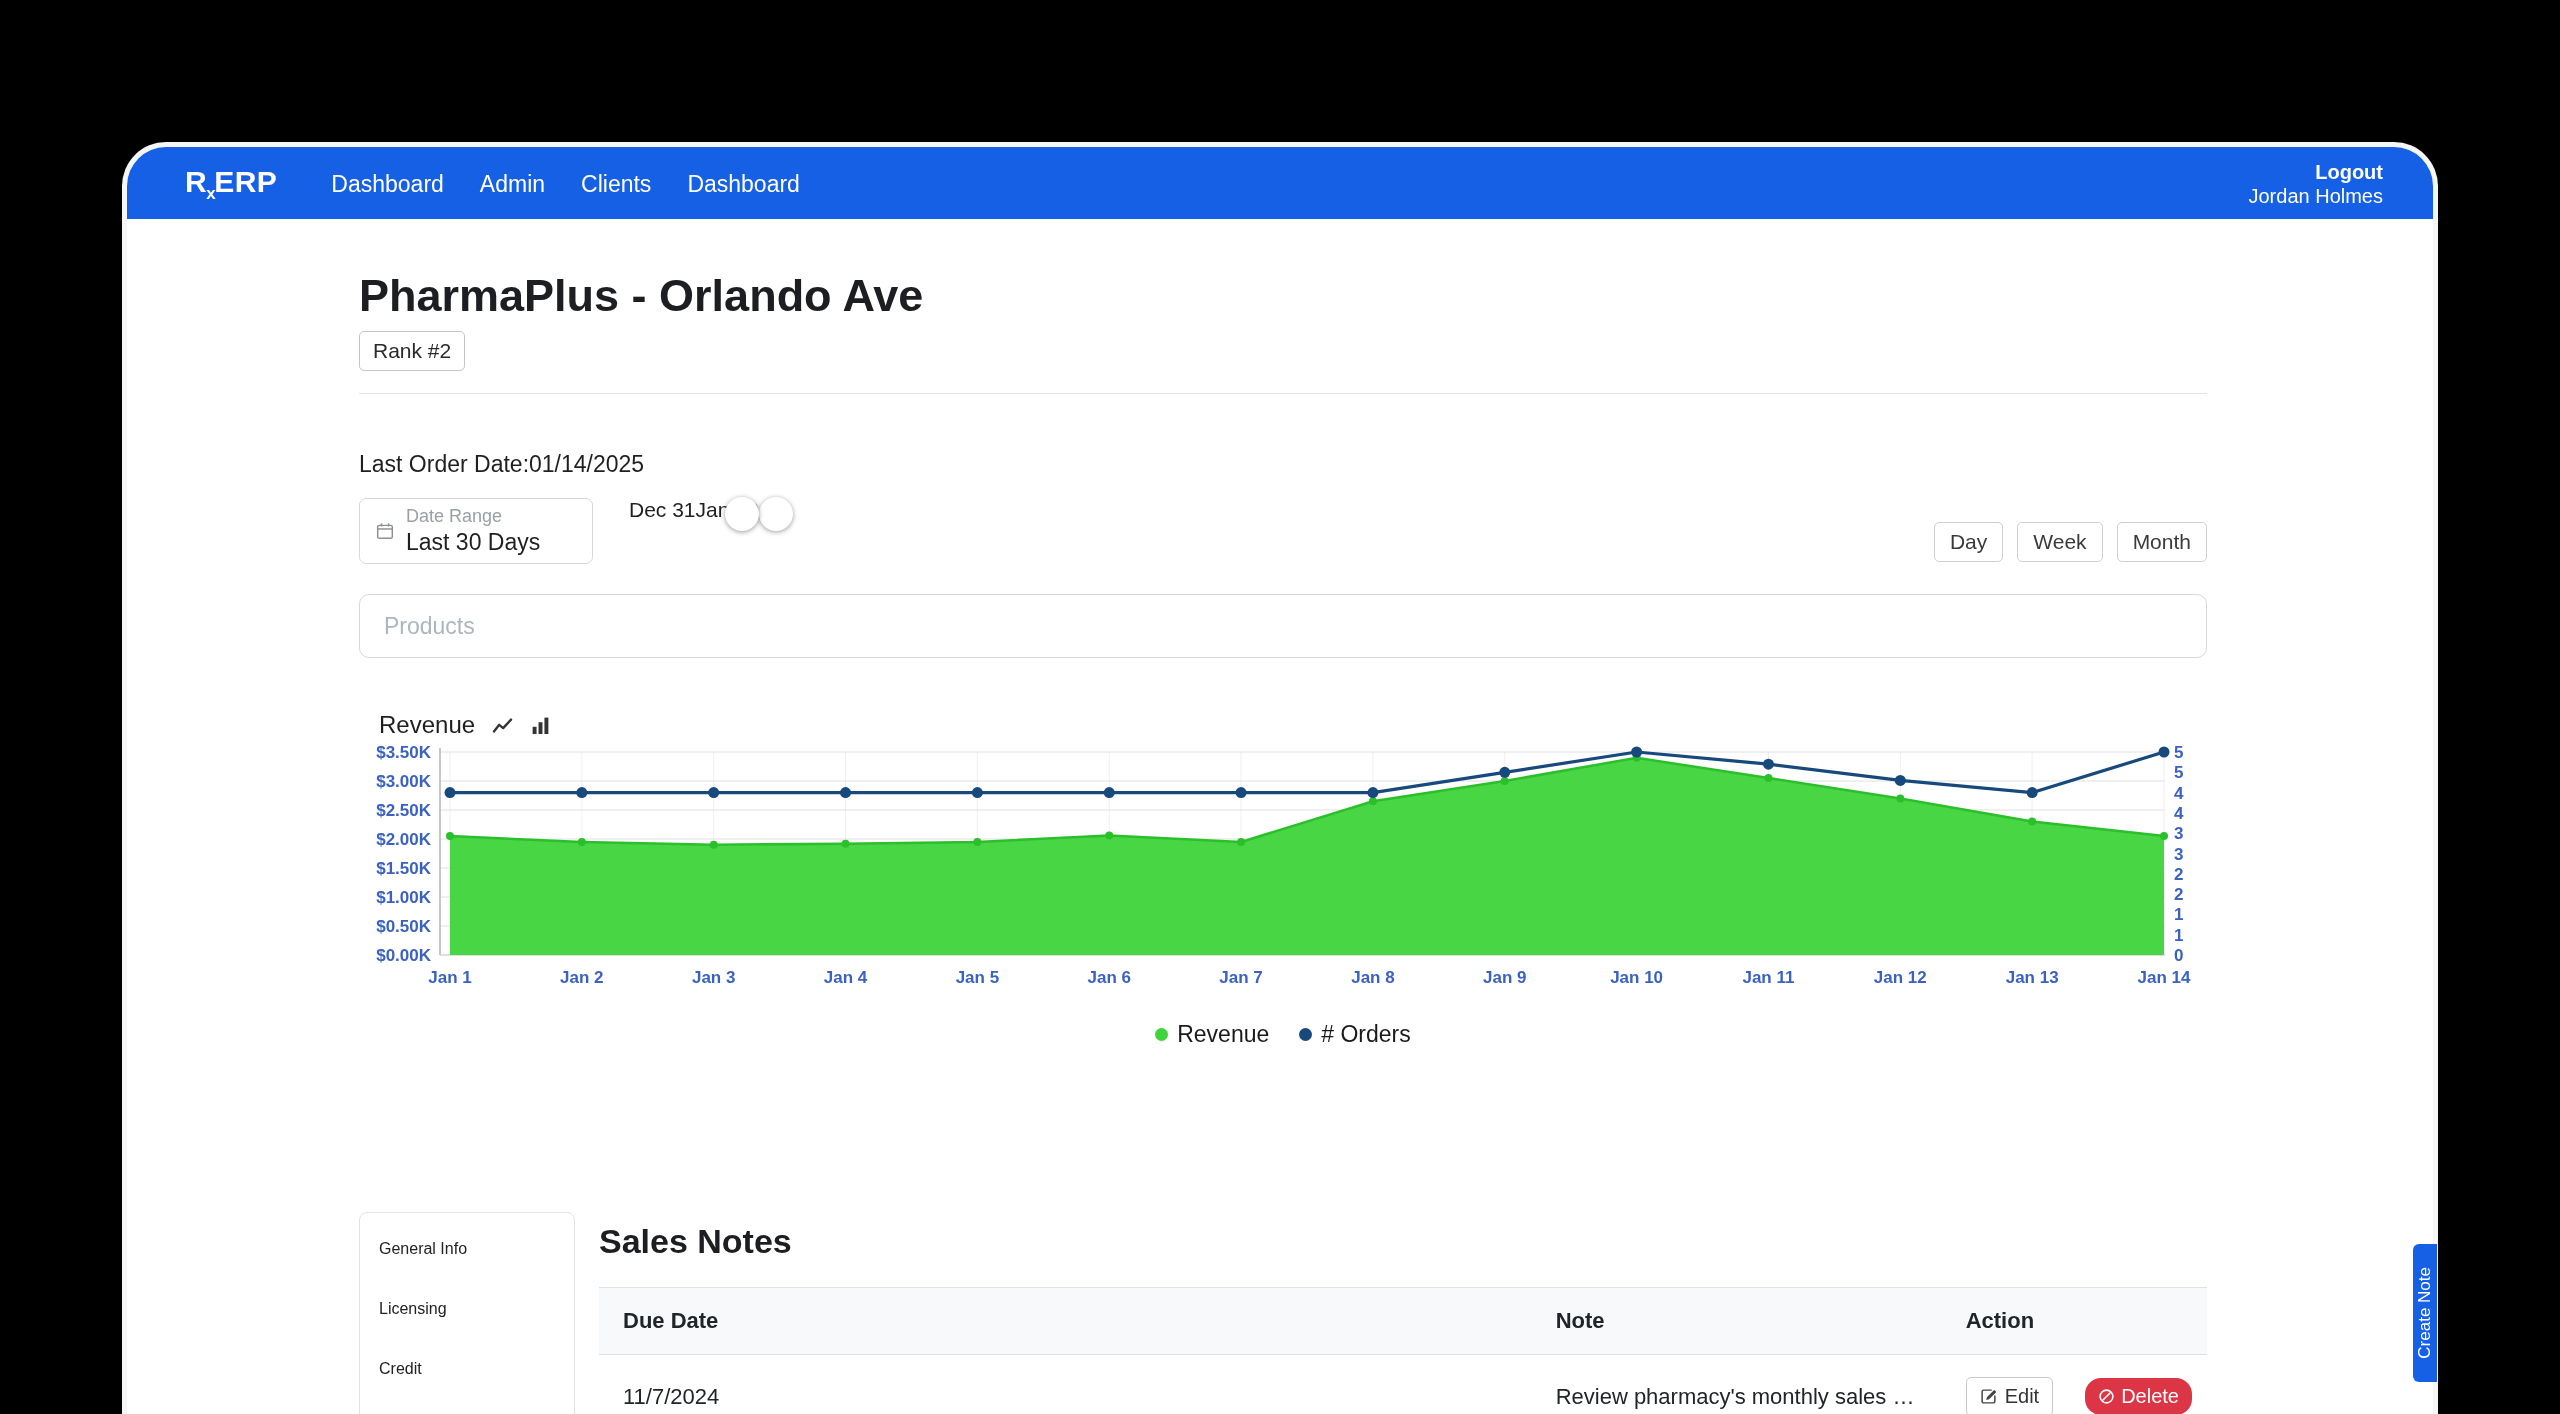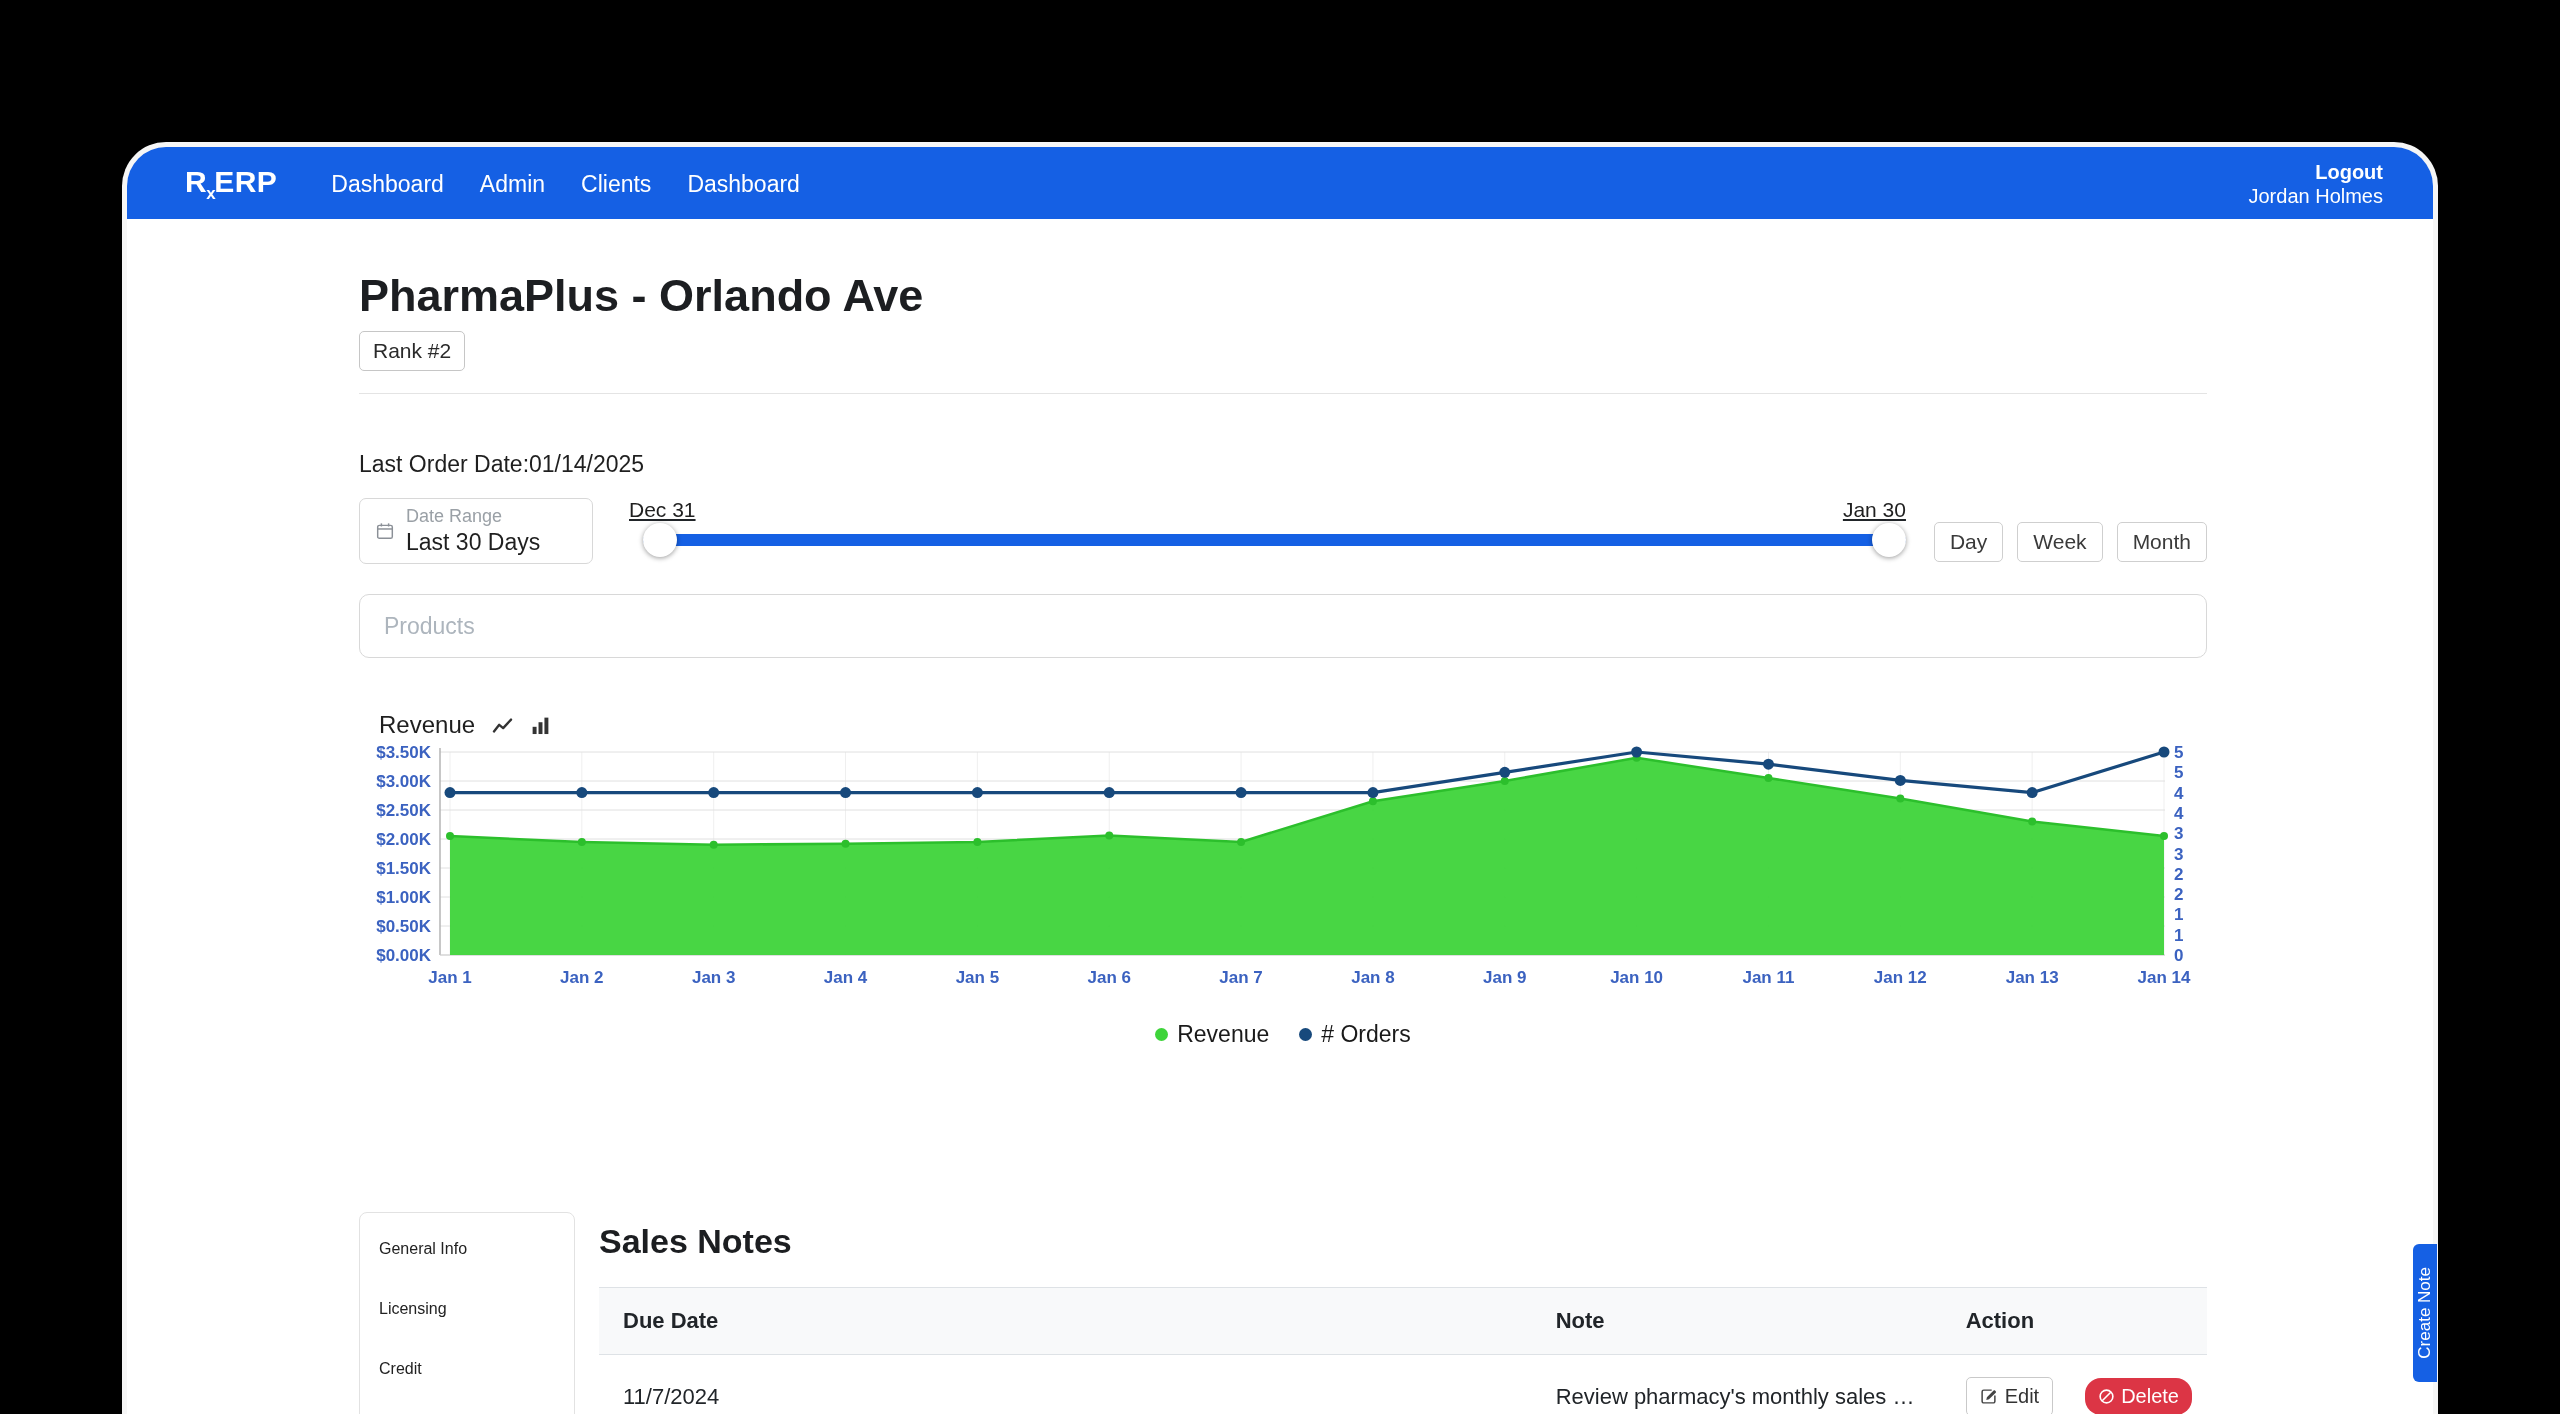--- a/index.html
+++ b/index.html
@@ -40,21 +40,21 @@
   .divider{ margin-top:22px; border-top:1px solid #e4e4e4; }
   .last-order{ margin-top:56px; font-size:23px; line-height:28px; font-weight:500; color:#1f1f1f; }
   
   .filter-row{ margin-top:20px; display:flex; height:66px; }
   .date-box{
     width:234px; flex:none; border:1px solid #d8d8d8; border-radius:7px; background:#fff;
     display:flex; align-items:center; padding:0 16px; gap:12px; cursor:pointer;
   }
   .dr-label{ font-size:18px; color:#9aa0a6; line-height:1.15; }
   .dr-value{ font-size:23px; color:#1f1f1f; line-height:1.15; margin-top:2px; }
-  .slider-wrap{ flex:1; margin:0 28px 0 50px; display:flex; flex-direction:column;text-decoration:underline; }
+  .slider-wrap{ flex:1; margin:0 28px 0 50px; display:flex; flex-direction:row; }
   .slider-labels{ display:flex; justify-content:space-between; font-size:21px; color:#1f1f1f; height:26px; margin-left:-14px; }
   .slider-track{ position:relative; margin-top:10px; height:12px; background:var(--primary); border-radius:6px; cursor:pointer; }
   .handle{
     position:absolute; top:-11px; width:34px; height:34px; background:#fff; border-radius:50%;
     box-shadow:0 1px 5px rgba(0,0,0,.4); cursor:grab;
   }
   .handle.start{ left:0; } .handle.end{ right:0; }
   .granularity{ display:flex; gap:14px; align-self:flex-end; margin-bottom:2px; }
   .granularity button{
     height:40px; padding:0 15px; background:#fff; border:1px solid #cfcfcf; border-radius:5px;

